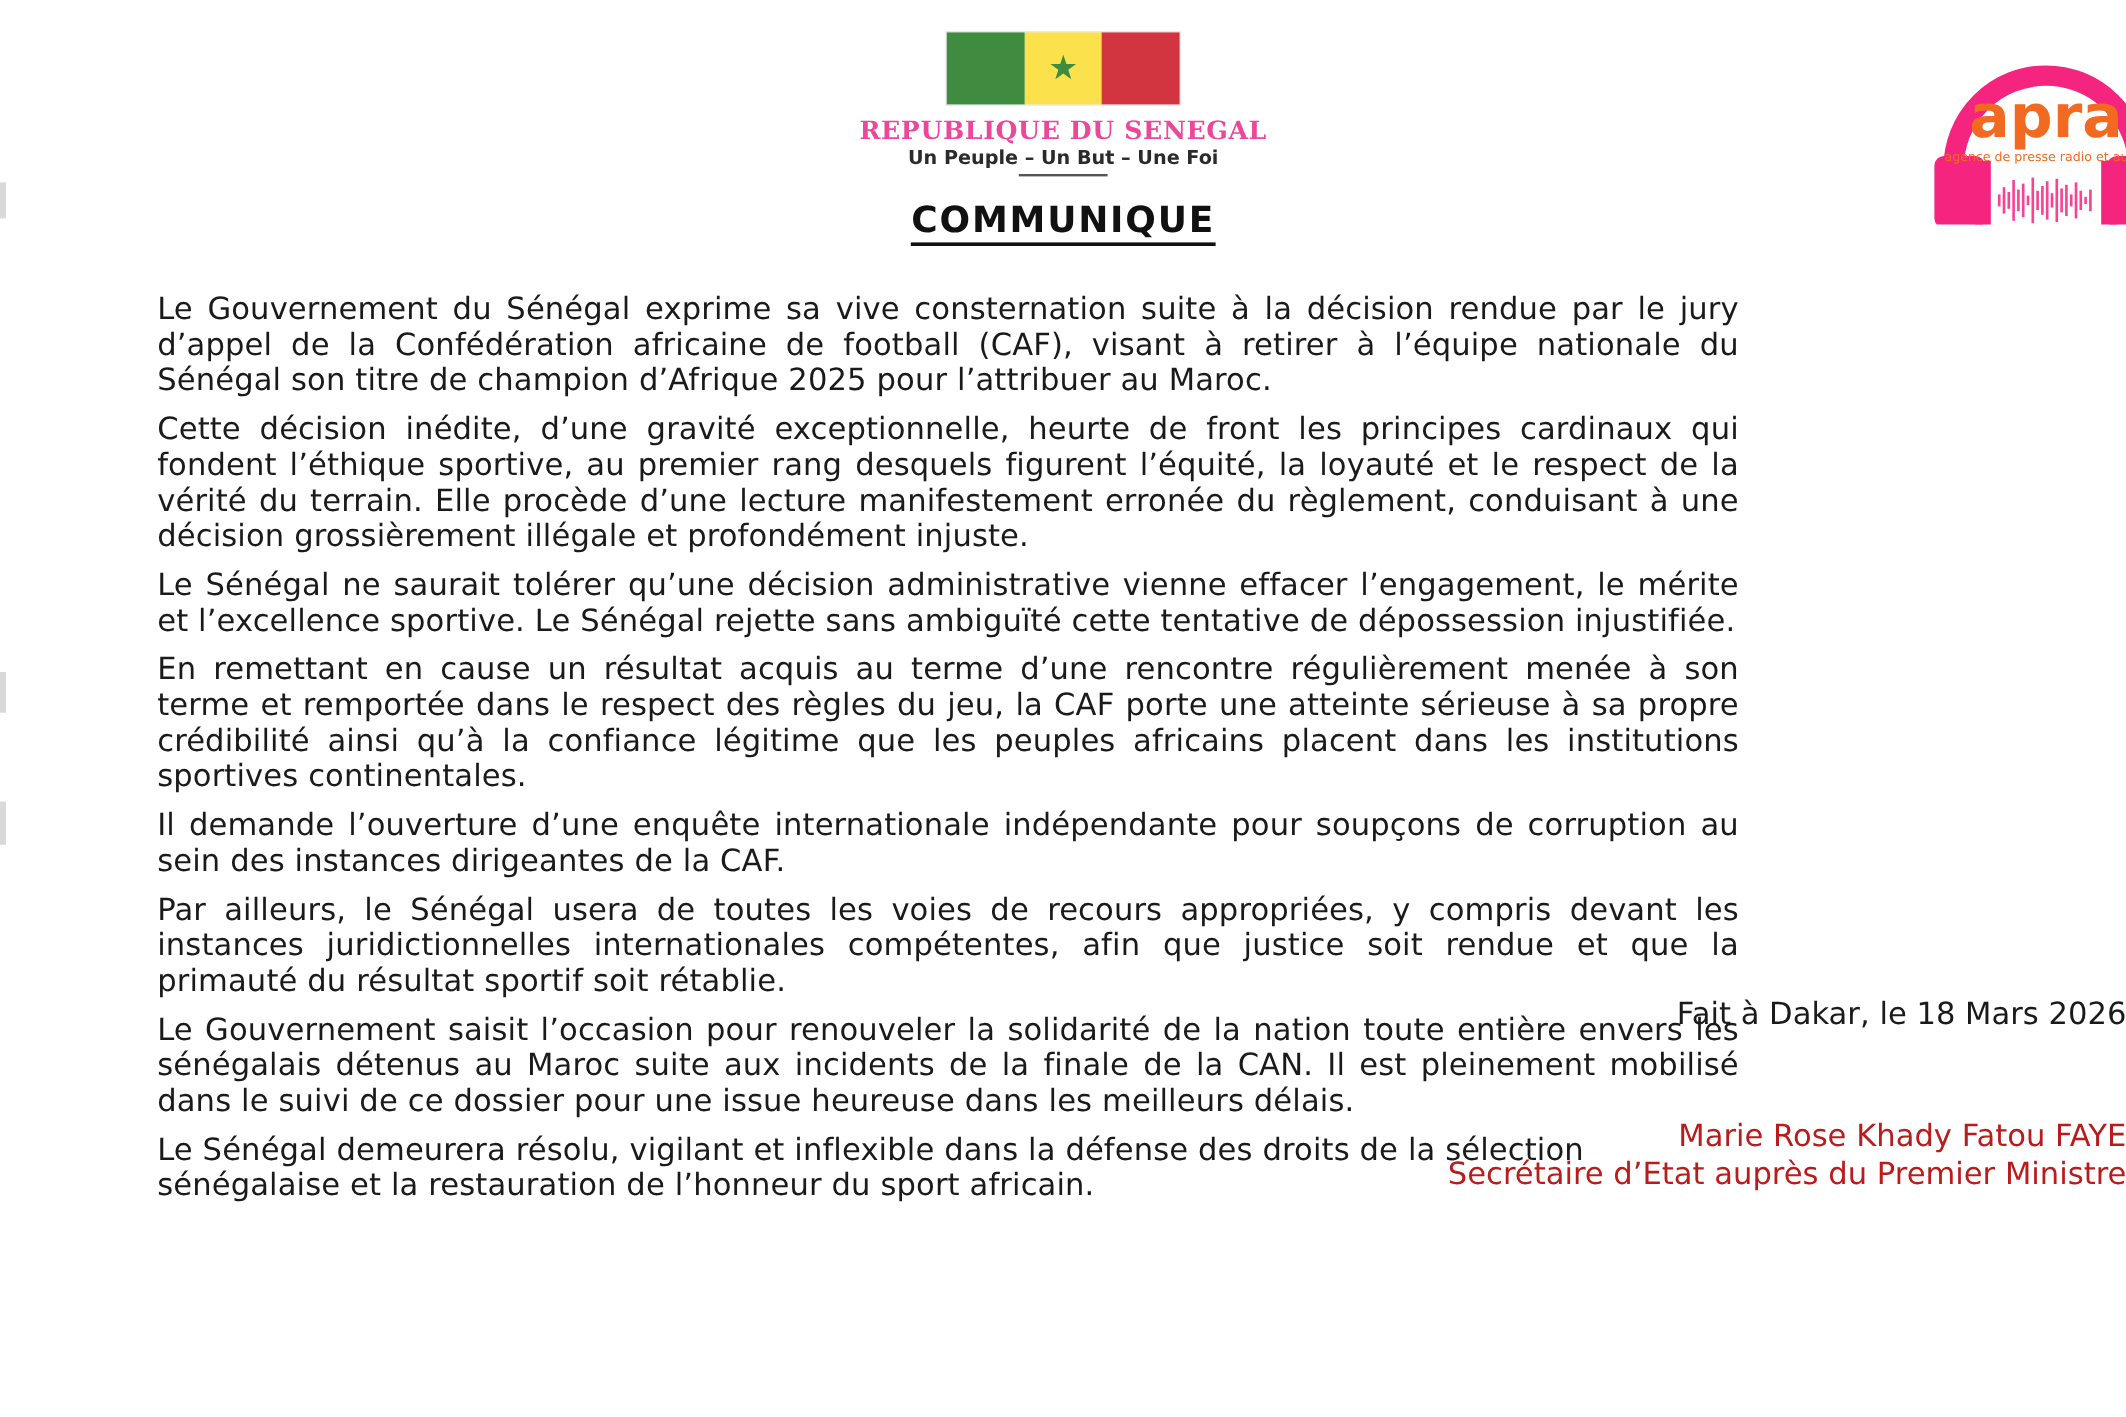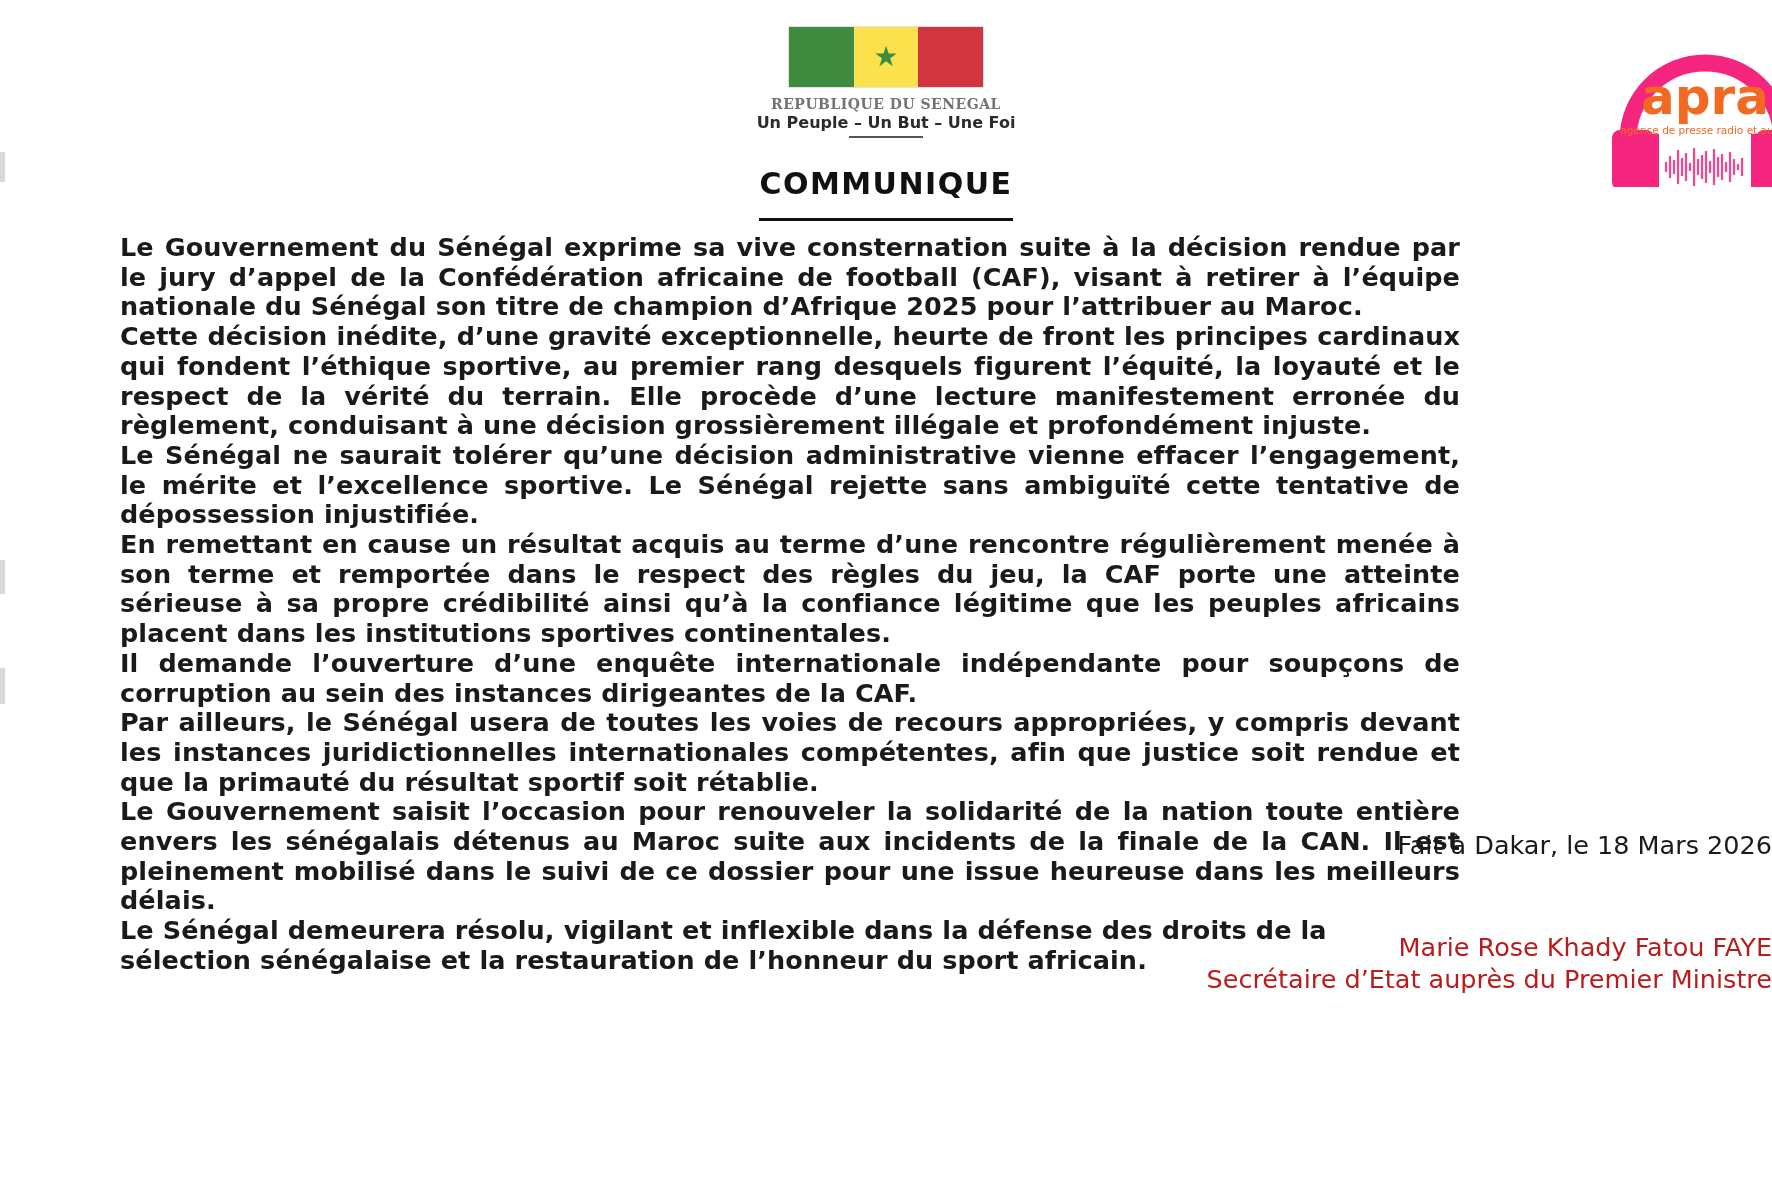--- a/index.html
+++ b/index.html
@@ -60,23 +60,23 @@
     left: 50%; top: 50%;
     transform: translate(-50%,-50%);
     color: #3f8b3f;
     font-size: 28px;
     line-height: 1;
   }
   .republic {
     margin-top: 8px;
     font-family: "DejaVu Serif", "Liberation Serif", serif;
     font-weight: bold;
-    font-size: 14px;
+    font-size: 21px;
     letter-spacing: 0.5px;
-    color: #737373;
+    color: #ec4899;
   }
   .motto {
     margin-top: 1px;
     font-family: "DejaVu Sans", "Liberation Sans", sans-serif;
     font-weight: bold;
     font-size: 16px;
     color: #2b2b2b;
   }
   .motto-rule {
     width: 74px;
@@ -102,40 +102,39 @@
     top: 166px;
     width: 1772px;
     text-align: center;
     font-weight: bold;
     font-size: 30px;
     letter-spacing: 1.5px;
     color: #111;
   }
   .doc-title span {
     border-bottom: 3px solid #111;
-    padding-bottom: 17px;
+    padding-bottom: 1px;
   }
 
   
   .body-block {
     position: absolute;
     left: 120px;
     top: 233px;
     width: 1340px;
     font-size: 25.5px;
     line-height: 1.165;
     text-align: justify;
     color: #1a1a1a;
     letter-spacing: 0.1px;
   }
   .body-block p {
-    margin: 0;
+    margin: 11px;
     text-align: justify;
     text-justify: inter-word;
-    font-weight: bold;
   }
   .body-block p:last-child { text-align: left; }
 
   
   .closing {
     position: absolute;
     left: 0;
     top: 830px;
     width: 1772px;
     text-align: right;

